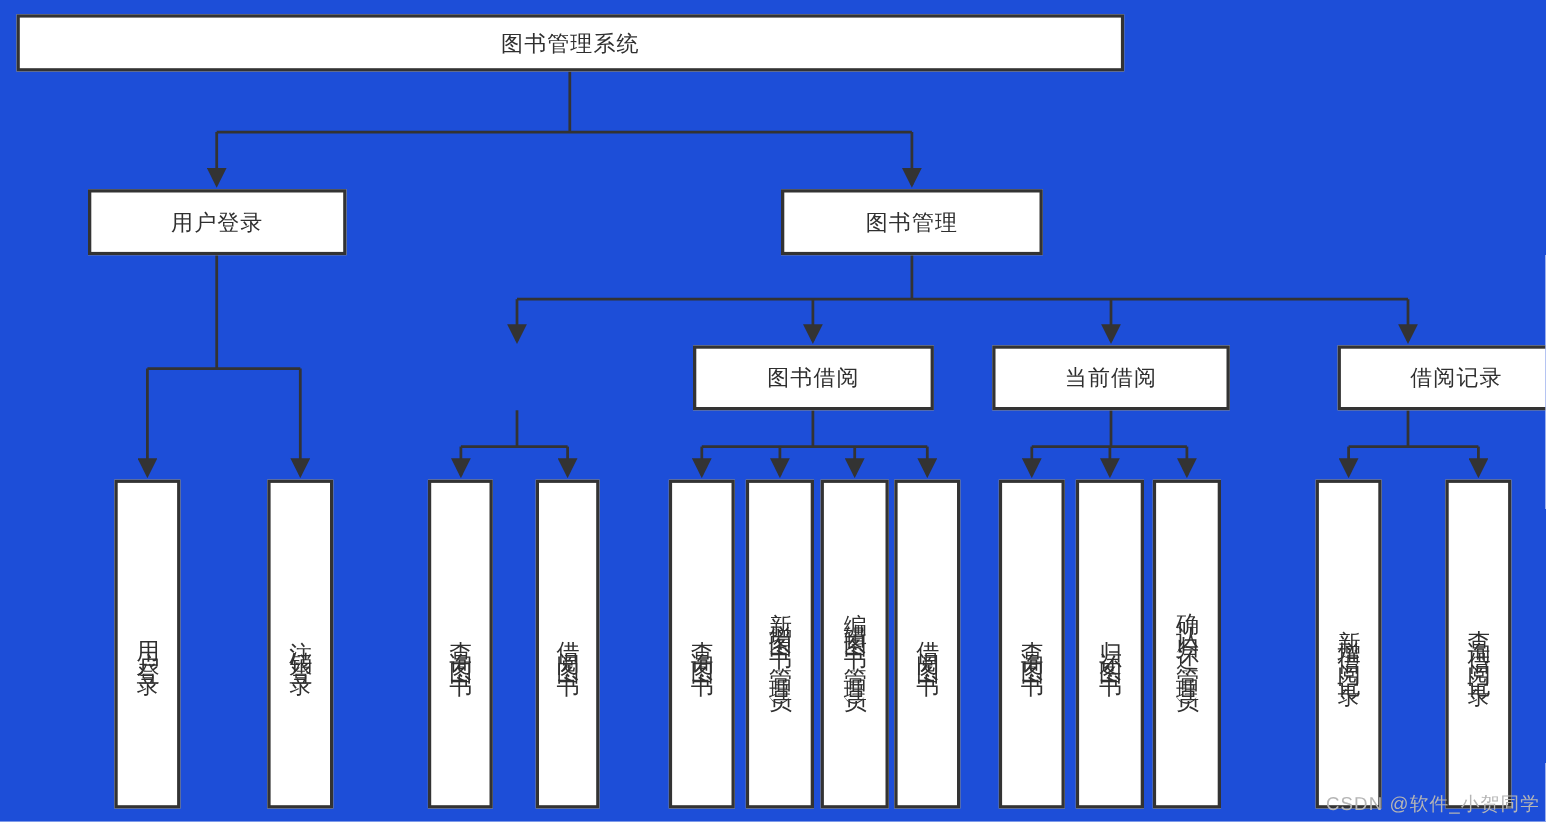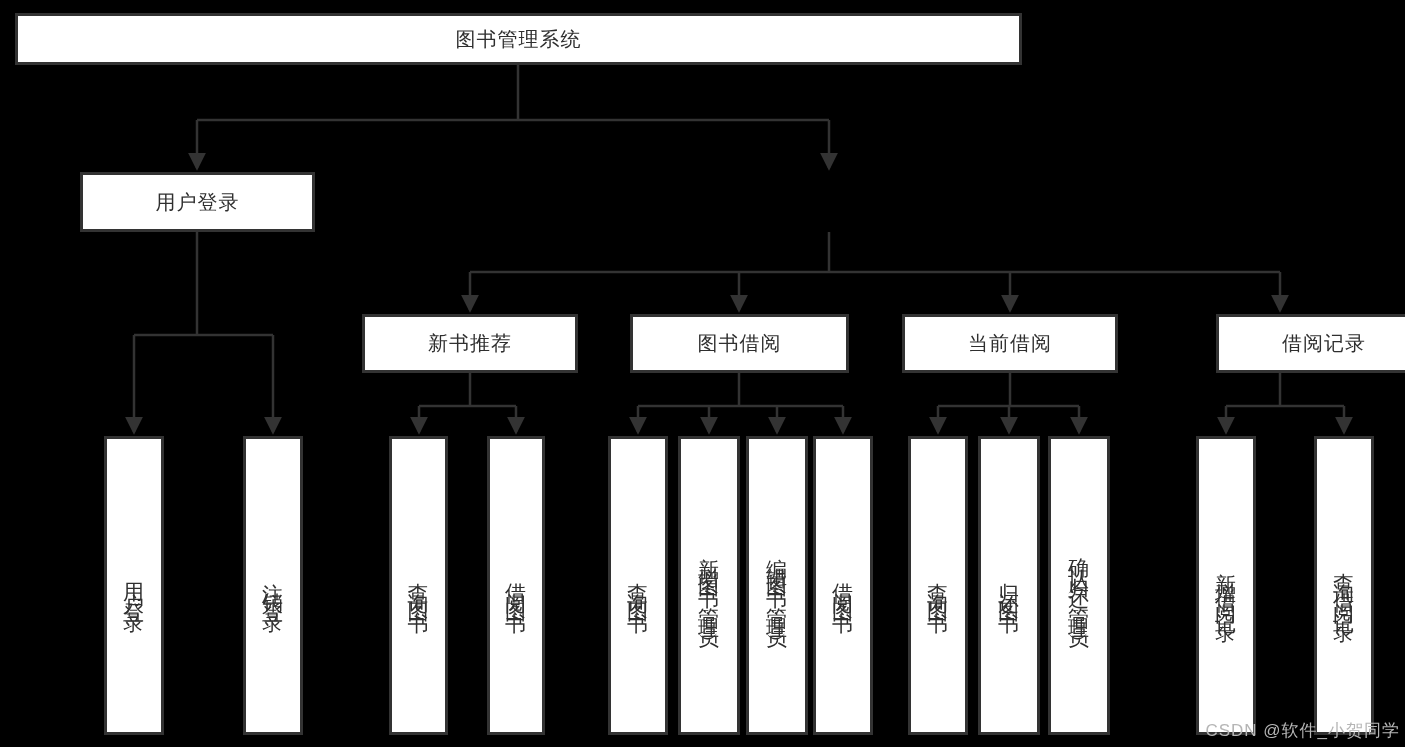--- a/index.html
+++ b/index.html
@@ -7,21 +7,21 @@
     --border: #333333;
     --fill: #ffffff;
     --text: #2f2f2f;
     --watermark: #b5b5b5;
   }
   html, body { margin: 0; padding: 0; background: #ffffff; }
   .canvas {
     position: relative;
     width: 1405px;
     height: 747px;
-    background: #000000;
+    background: #1d4ed8;
     font-family: "Liberation Sans", sans-serif;
     overflow: hidden;
   }
   .connectors {
     position: absolute;
     left: 0; top: 0;
     width: 1405px; height: 747px;
   }
   .connectors path.ln {
     stroke: var(--line);
@@ -113,22 +113,22 @@
       <path class="ln" d="M1280 373 V406"></path>
       <path class="ln" d="M1226 406 H1344"></path>
       <path class="ln" d="M1226 406 V432" marker-end="url(#arw)"></path>
       <path class="ln" d="M1344 406 V432" marker-end="url(#arw)"></path>
     </g>
   </svg>
 
   <div class="box h-box" style="left:15px; top:13px; width:1007px; height:52px;">图书管理系统</div>
 
   <div class="box h-box" style="left:80px; top:172px; width:235px; height:60px;">用户登录</div>
+  <div class="box h-box" style="left:710px; top:172px; width:238px; height:60px;">图书管理</div>
 
-  <div class="box h-box" style="left:362px; top:314px; width:216px; height:59px;">新书推荐</div>
   <div class="box h-box" style="left:630px; top:314px; width:219px; height:59px;">图书借阅</div>
   <div class="box h-box" style="left:902px; top:314px; width:216px; height:59px;text-align:right;">当前借阅</div>
   <div class="box h-box" style="left:1172px; top:314px; width:216px; height:59px;margin-left:44px;">借阅记录</div>
 
   <div class="box v-box" style="left:104px; top:436px; width:60px; height:299px;">用户登录</div>
   <div class="box v-box" style="left:243px; top:436px; width:60px; height:299px;">注销登录</div>
 
   <div class="box v-box" style="left:389px; top:436px; width:59px; height:299px;">查询图书</div>
   <div class="box v-box" style="left:487px; top:436px; width:58px; height:299px;">借阅图书</div>
 

